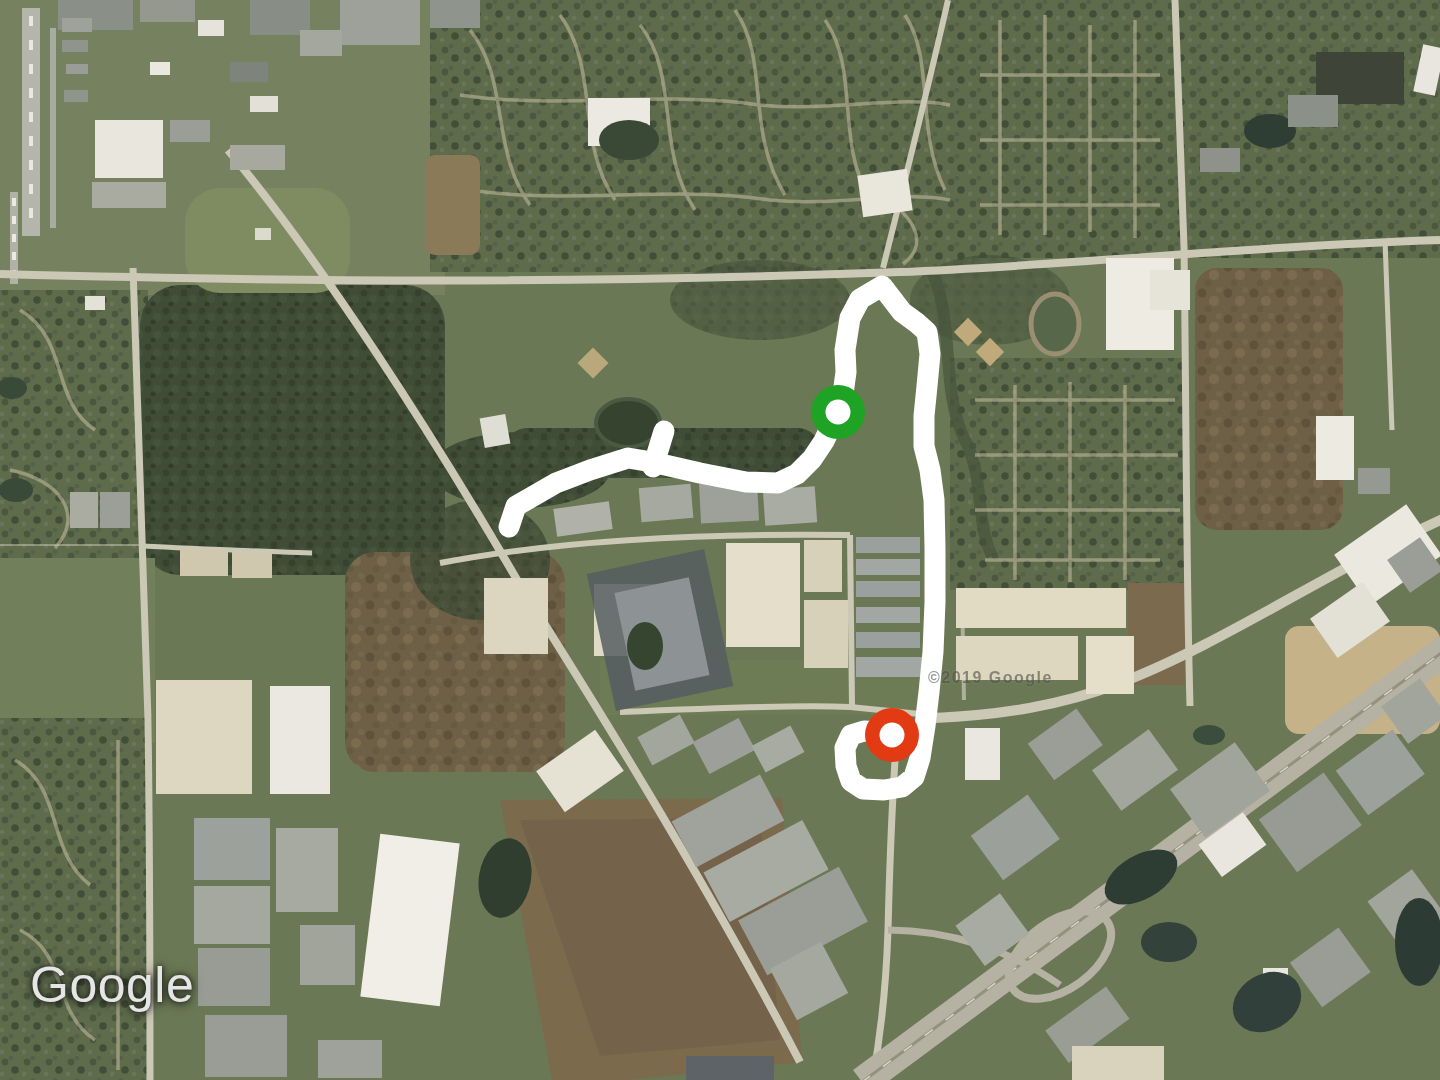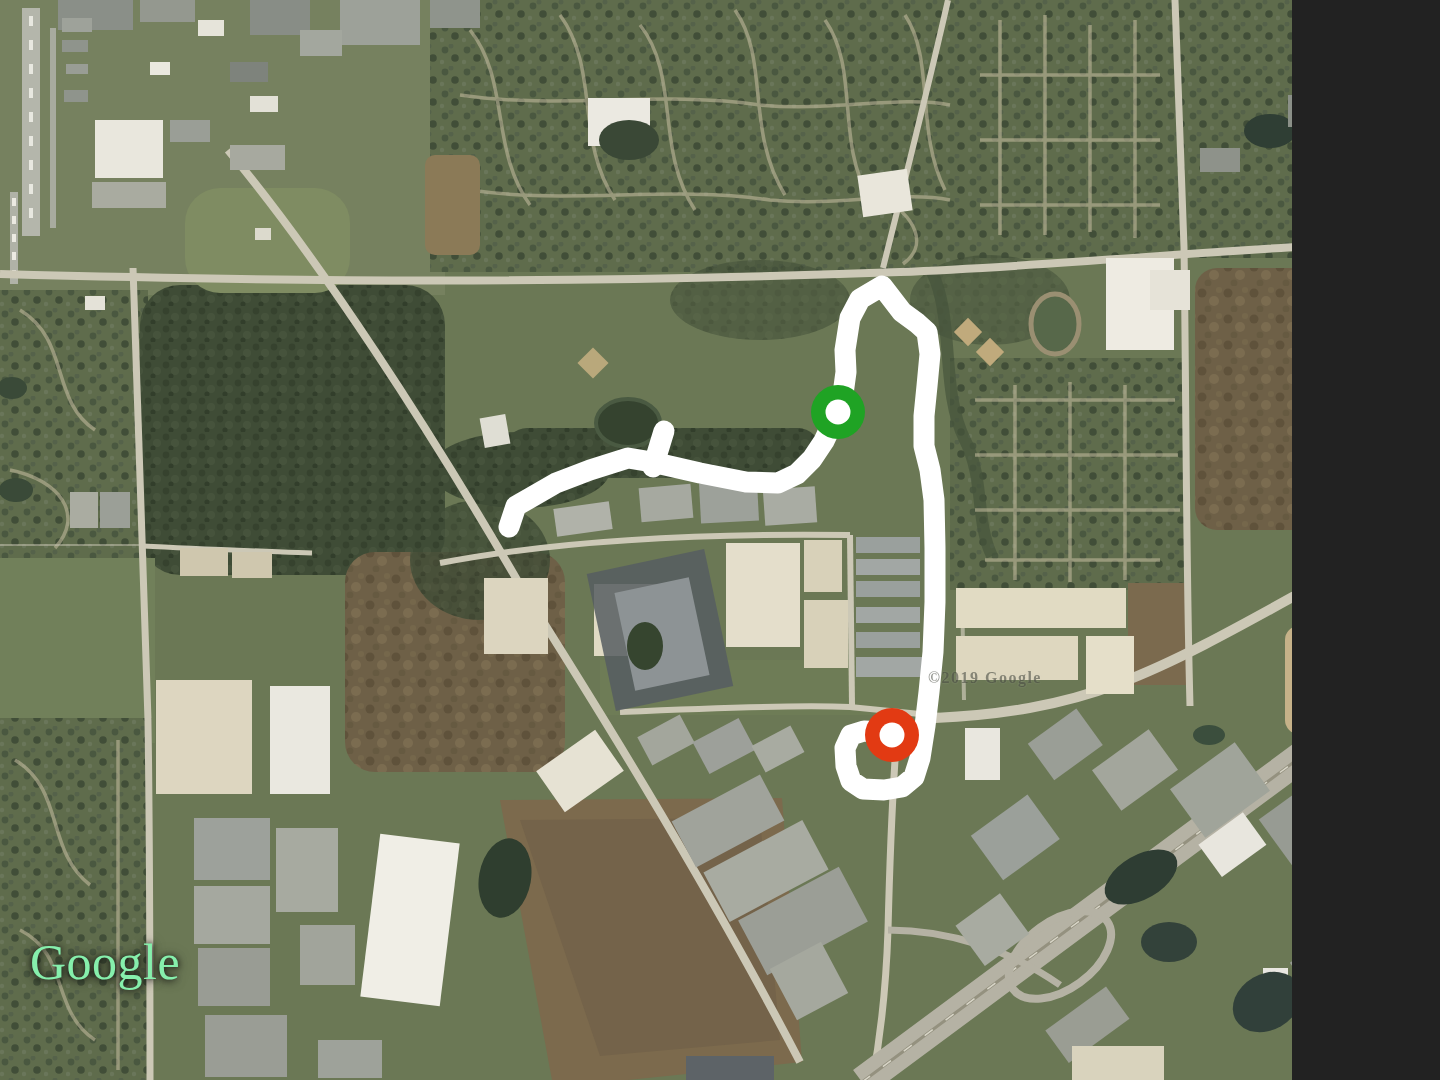--- a/index.html
+++ b/index.html
@@ -1,28 +1,28 @@
 <!DOCTYPE html>
 <html><head>
 <meta charset="utf-8">
 <style>
   html,body{margin:0;padding:0;background:#222;}
-  .stage{position:relative;width:1292px;height:1080px;overflow:hidden;
-         font-family:Liberation Serif, serif;background:#66734f;}
+  .stage{position:relative;width:1440px;height:1080px;overflow:hidden;
+         font-family:Liberation Sans, sans-serif;background:#66734f;}
   .layer{position:absolute;left:0;top:0;width:1440px;height:1080px;}
   #route-layer{pointer-events:none;}
   .imagery-watermark{
     position:absolute;left:928px;top:669px;
     font-size:16px;font-weight:bold;letter-spacing:1.5px;
     color:rgba(58,62,52,0.55);
     text-shadow:0 0 2px rgba(230,230,220,0.25);
     white-space:nowrap;z-index:3;}
   .google-logo{
-    position:absolute;left:30px;top:933px;
-    font-size:50px;font-weight:500;letter-spacing:0.5px;color:#86efac;
+    position:absolute;left:30px;top:956px;
+    font-size:50px;font-weight:500;letter-spacing:0.5px;color:#e5e5e5;
     text-shadow:0 0 5px rgba(30,32,28,0.85),0 2px 8px rgba(0,0,0,0.55),
                 0 0 14px rgba(0,0,0,0.35);
     z-index:6;white-space:nowrap;}
 </style>
 </head>
 <body>
 
 <div class="stage">
 
   <svg class="layer" viewBox="0 0 1440 1080" aria-hidden="true">

